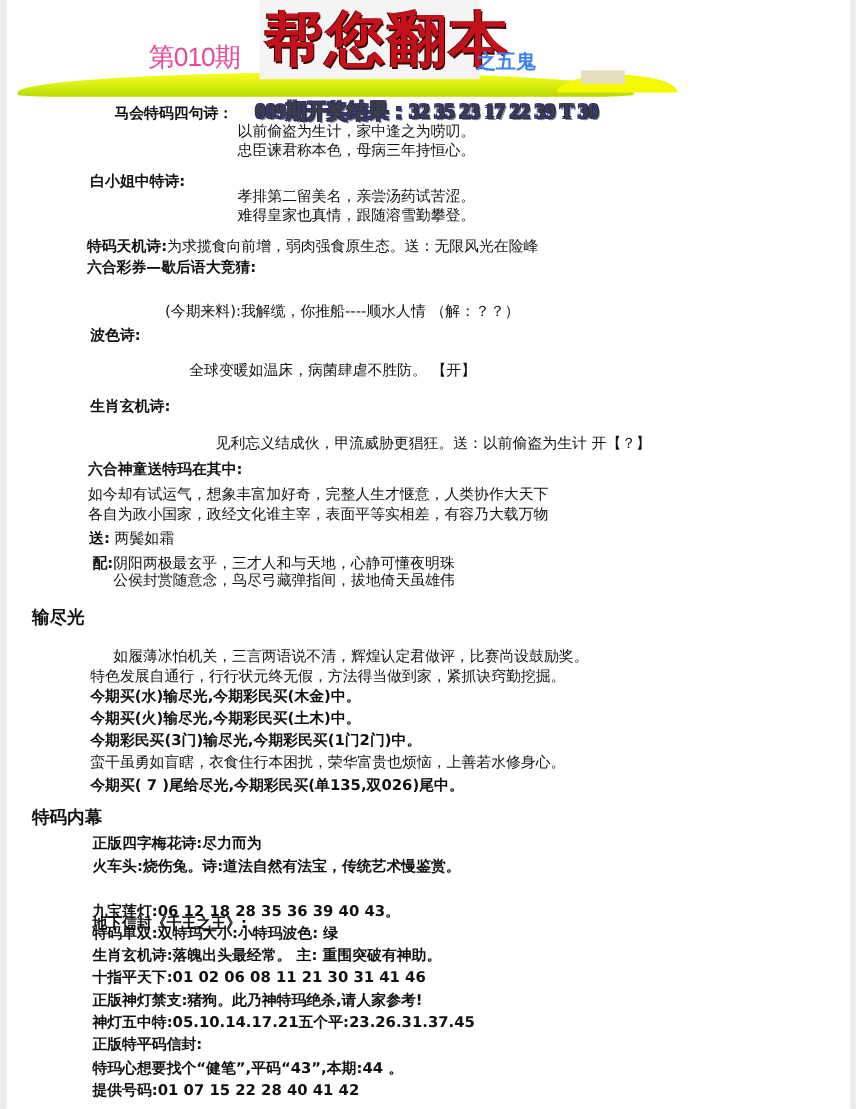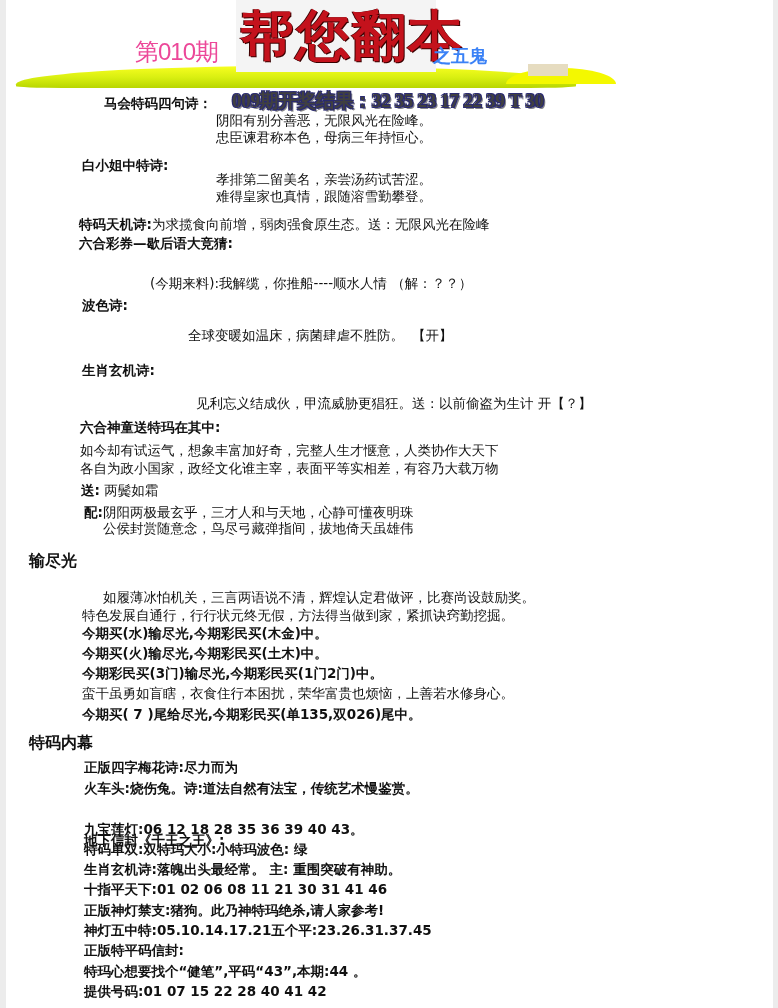--- a/index.html
+++ b/index.html
@@ -44,37 +44,37 @@
   <div class="hill2"></div>
   <div class="house"></div>
 </div>
 <div class="issue">第010期</div>
 <div class="title-box"></div>
 <div class="title">帮您翻本</div>
 <div class="subtitle">之五鬼</div>
 <div class="result-line">009期开奖结果：32 35 23 17 22 39 T 30</div>
 
 <div class="txt b" style="left:104px; top:94px;">马会特码四句诗：</div>
-<div class="txt" style="left:216px; top:111px;">阴阳有别分善恶，无限风光在险峰。</div>
+<div class="txt" style="left:216px; top:111px;">以前偷盗为生计，家中逢之为唠叨。</div>
 <div class="txt" style="left:216px; top:128px;">忠臣谏君称本色，母病三年持恒心。</div>
 
 <div class="txt b" style="left:82px; top:156px;">白小姐中特诗:</div>
 <div class="txt" style="left:216px; top:170px;">孝排第二留美名，亲尝汤药试苦涩。</div>
 <div class="txt" style="left:216px; top:187px;">难得皇家也真情，跟随溶雪勤攀登。</div>
 
 <div class="txt" style="left:79px; top:215px;">
   <span class="b">特码天机诗:</span><span>为求揽食向前增，弱肉强食原生态。送：无限风光在险峰</span>
 </div>
 <div class="txt b" style="left:79px; top:234px;">六合彩券—歇后语大竞猜:</div>
 <div class="txt" style="left:150px; top:274px;">
   <span>(今期来料):</span><span>我解缆，你推船----顺水人情  （解：？？）</span>
 </div>
 
 <div class="txt b" style="left:82px; top:296px;">波色诗:</div>
-<div class="txt" style="left:188px; top:328px;font-family:Liberation Mono, monospace;">全球变暖如温床，病菌肆虐不胜防。    【开】</div>
+<div class="txt" style="left:172px; top:328px;">全球变暖如温床，病菌肆虐不胜防。    【开】</div>
 
 <div class="txt b" style="left:82px; top:361px;">生肖玄机诗:</div>
 <div class="txt" style="left:196px; top:394px;">见利忘义结成伙，甲流威胁更猖狂。送：以前偷盗为生计     开【？】</div>
 
 <div class="txt b" style="left:80px; top:418px;">六合神童送特玛在其中:</div>
 <div class="txt" style="left:80px; top:441px;">如今却有试运气，想象丰富加好奇，完整人生才惬意，人类协作大天下</div>
 <div class="txt" style="left:80px; top:459px;">各自为政小国家，政经文化谁主宰，表面平等实相差，有容乃大载万物</div>
 <div class="txt" style="left:81px; top:481px;">
   <span class="b">送:</span> <span>两鬓如霜</span>
 </div>

